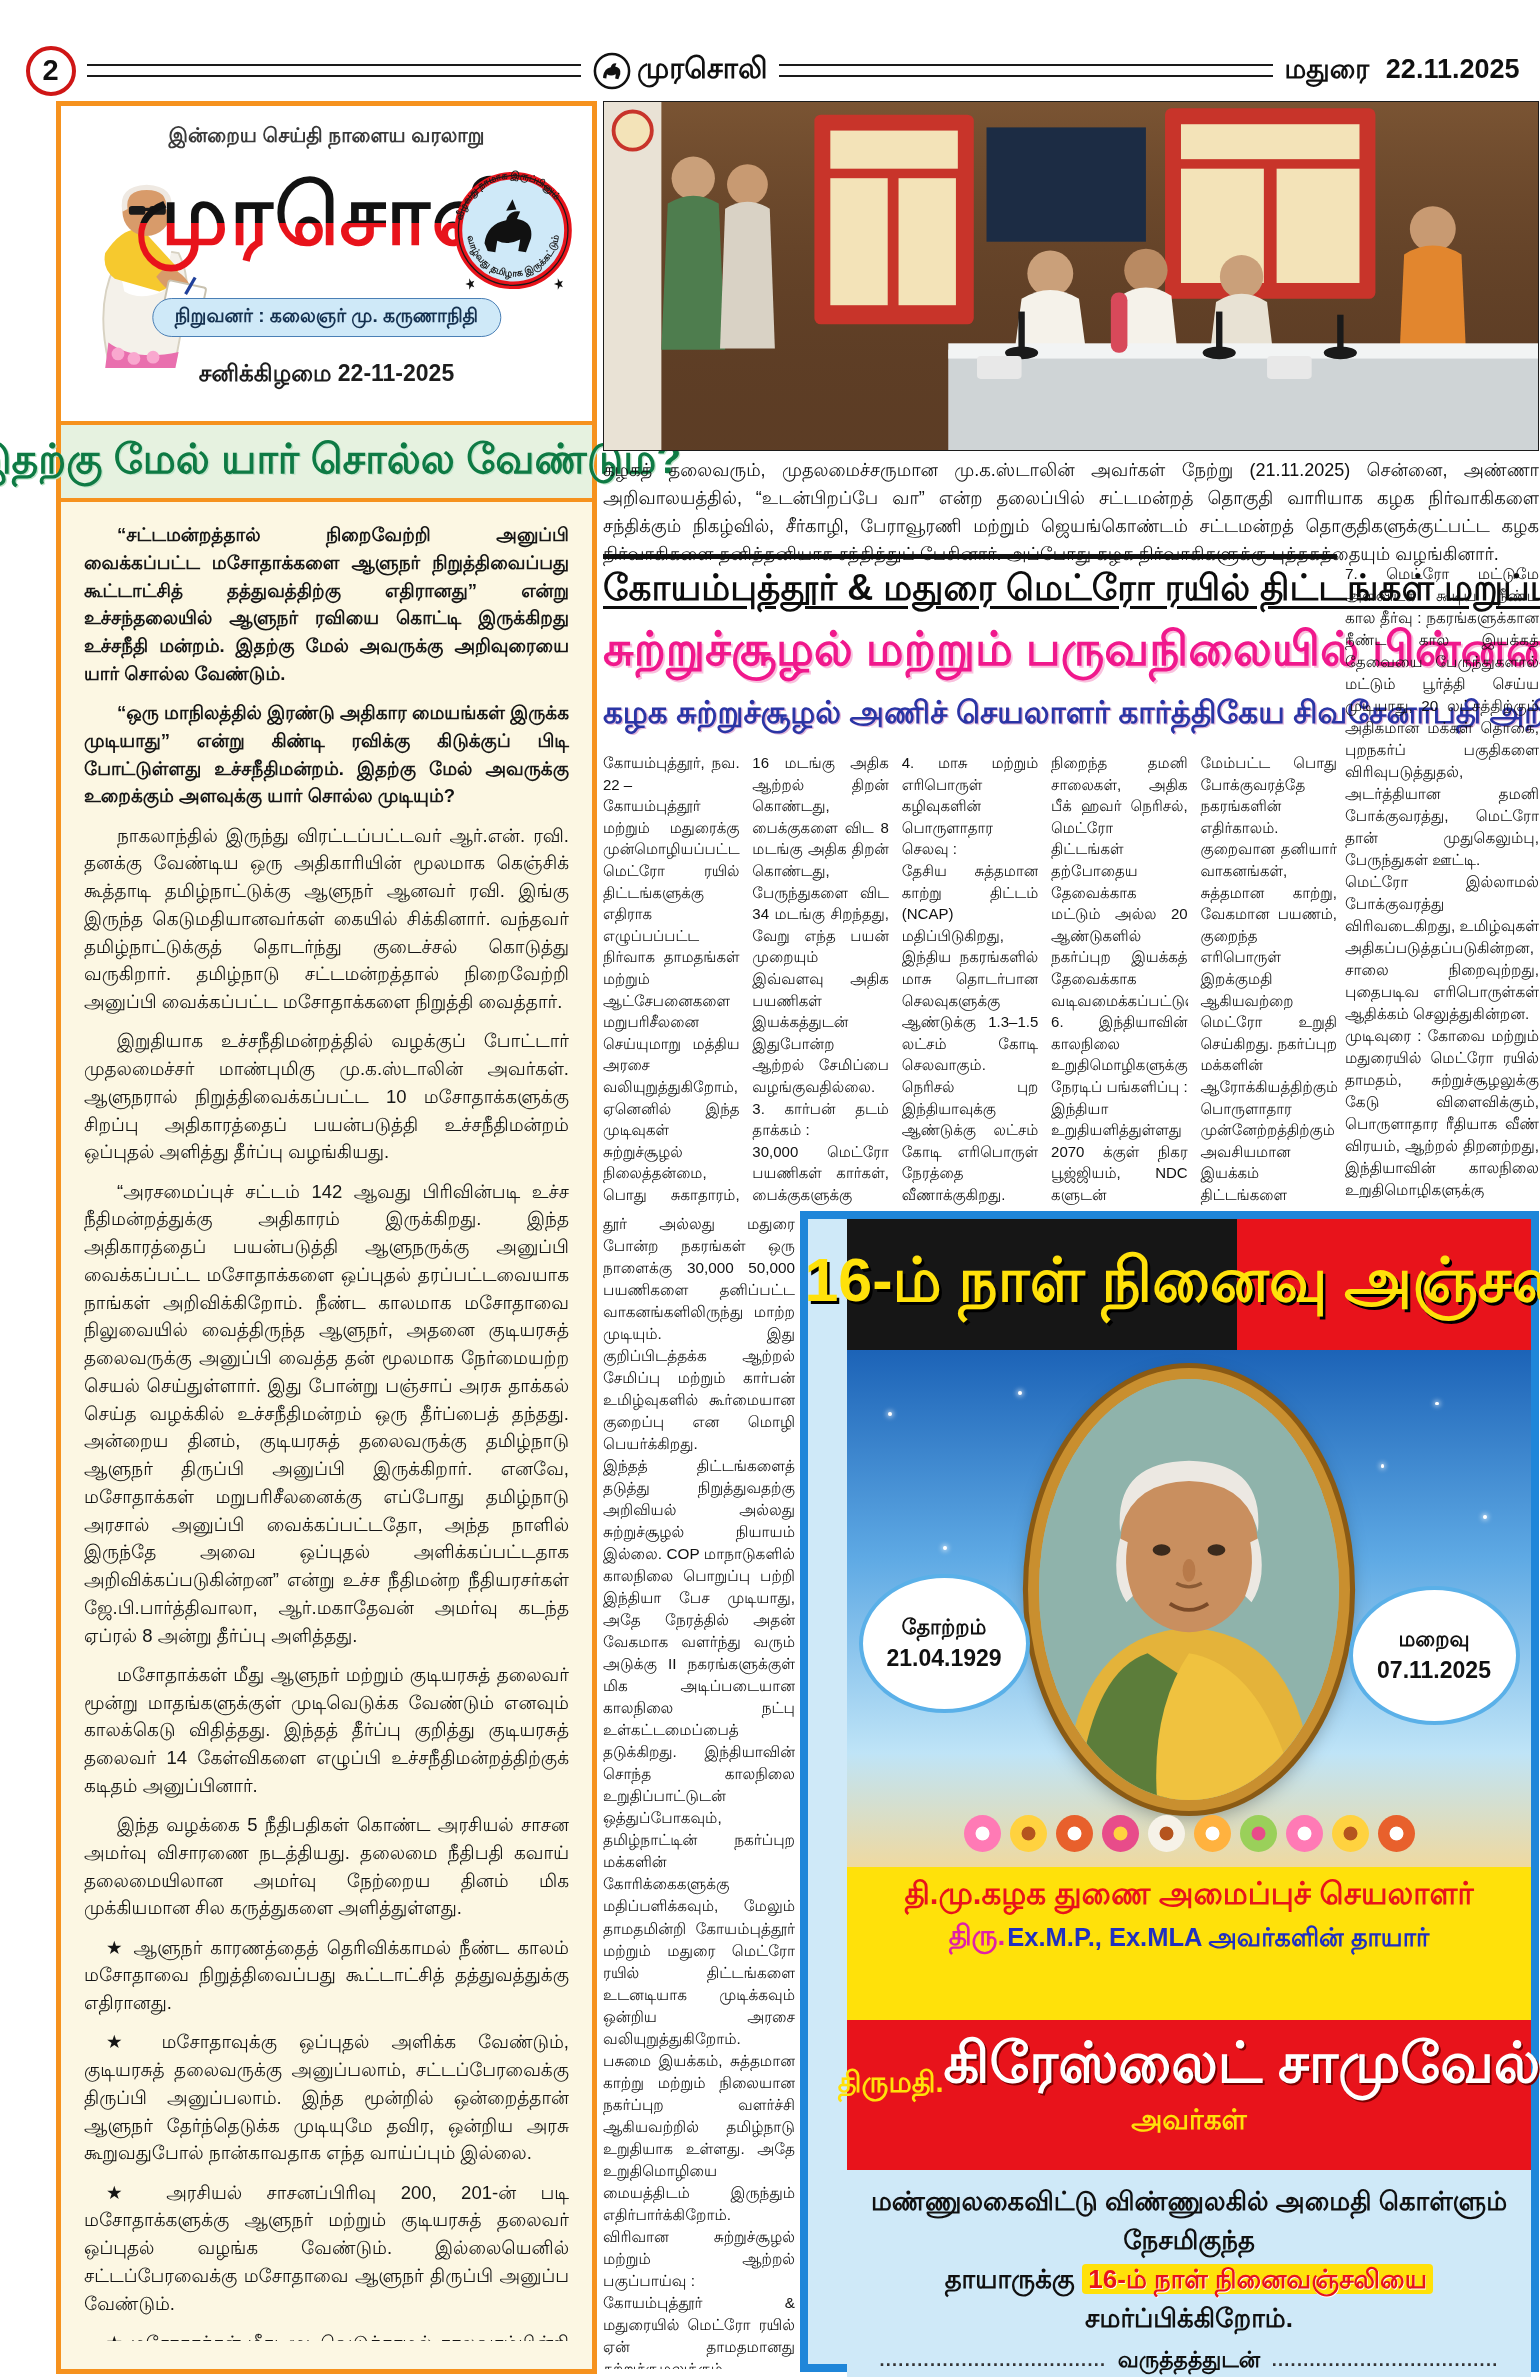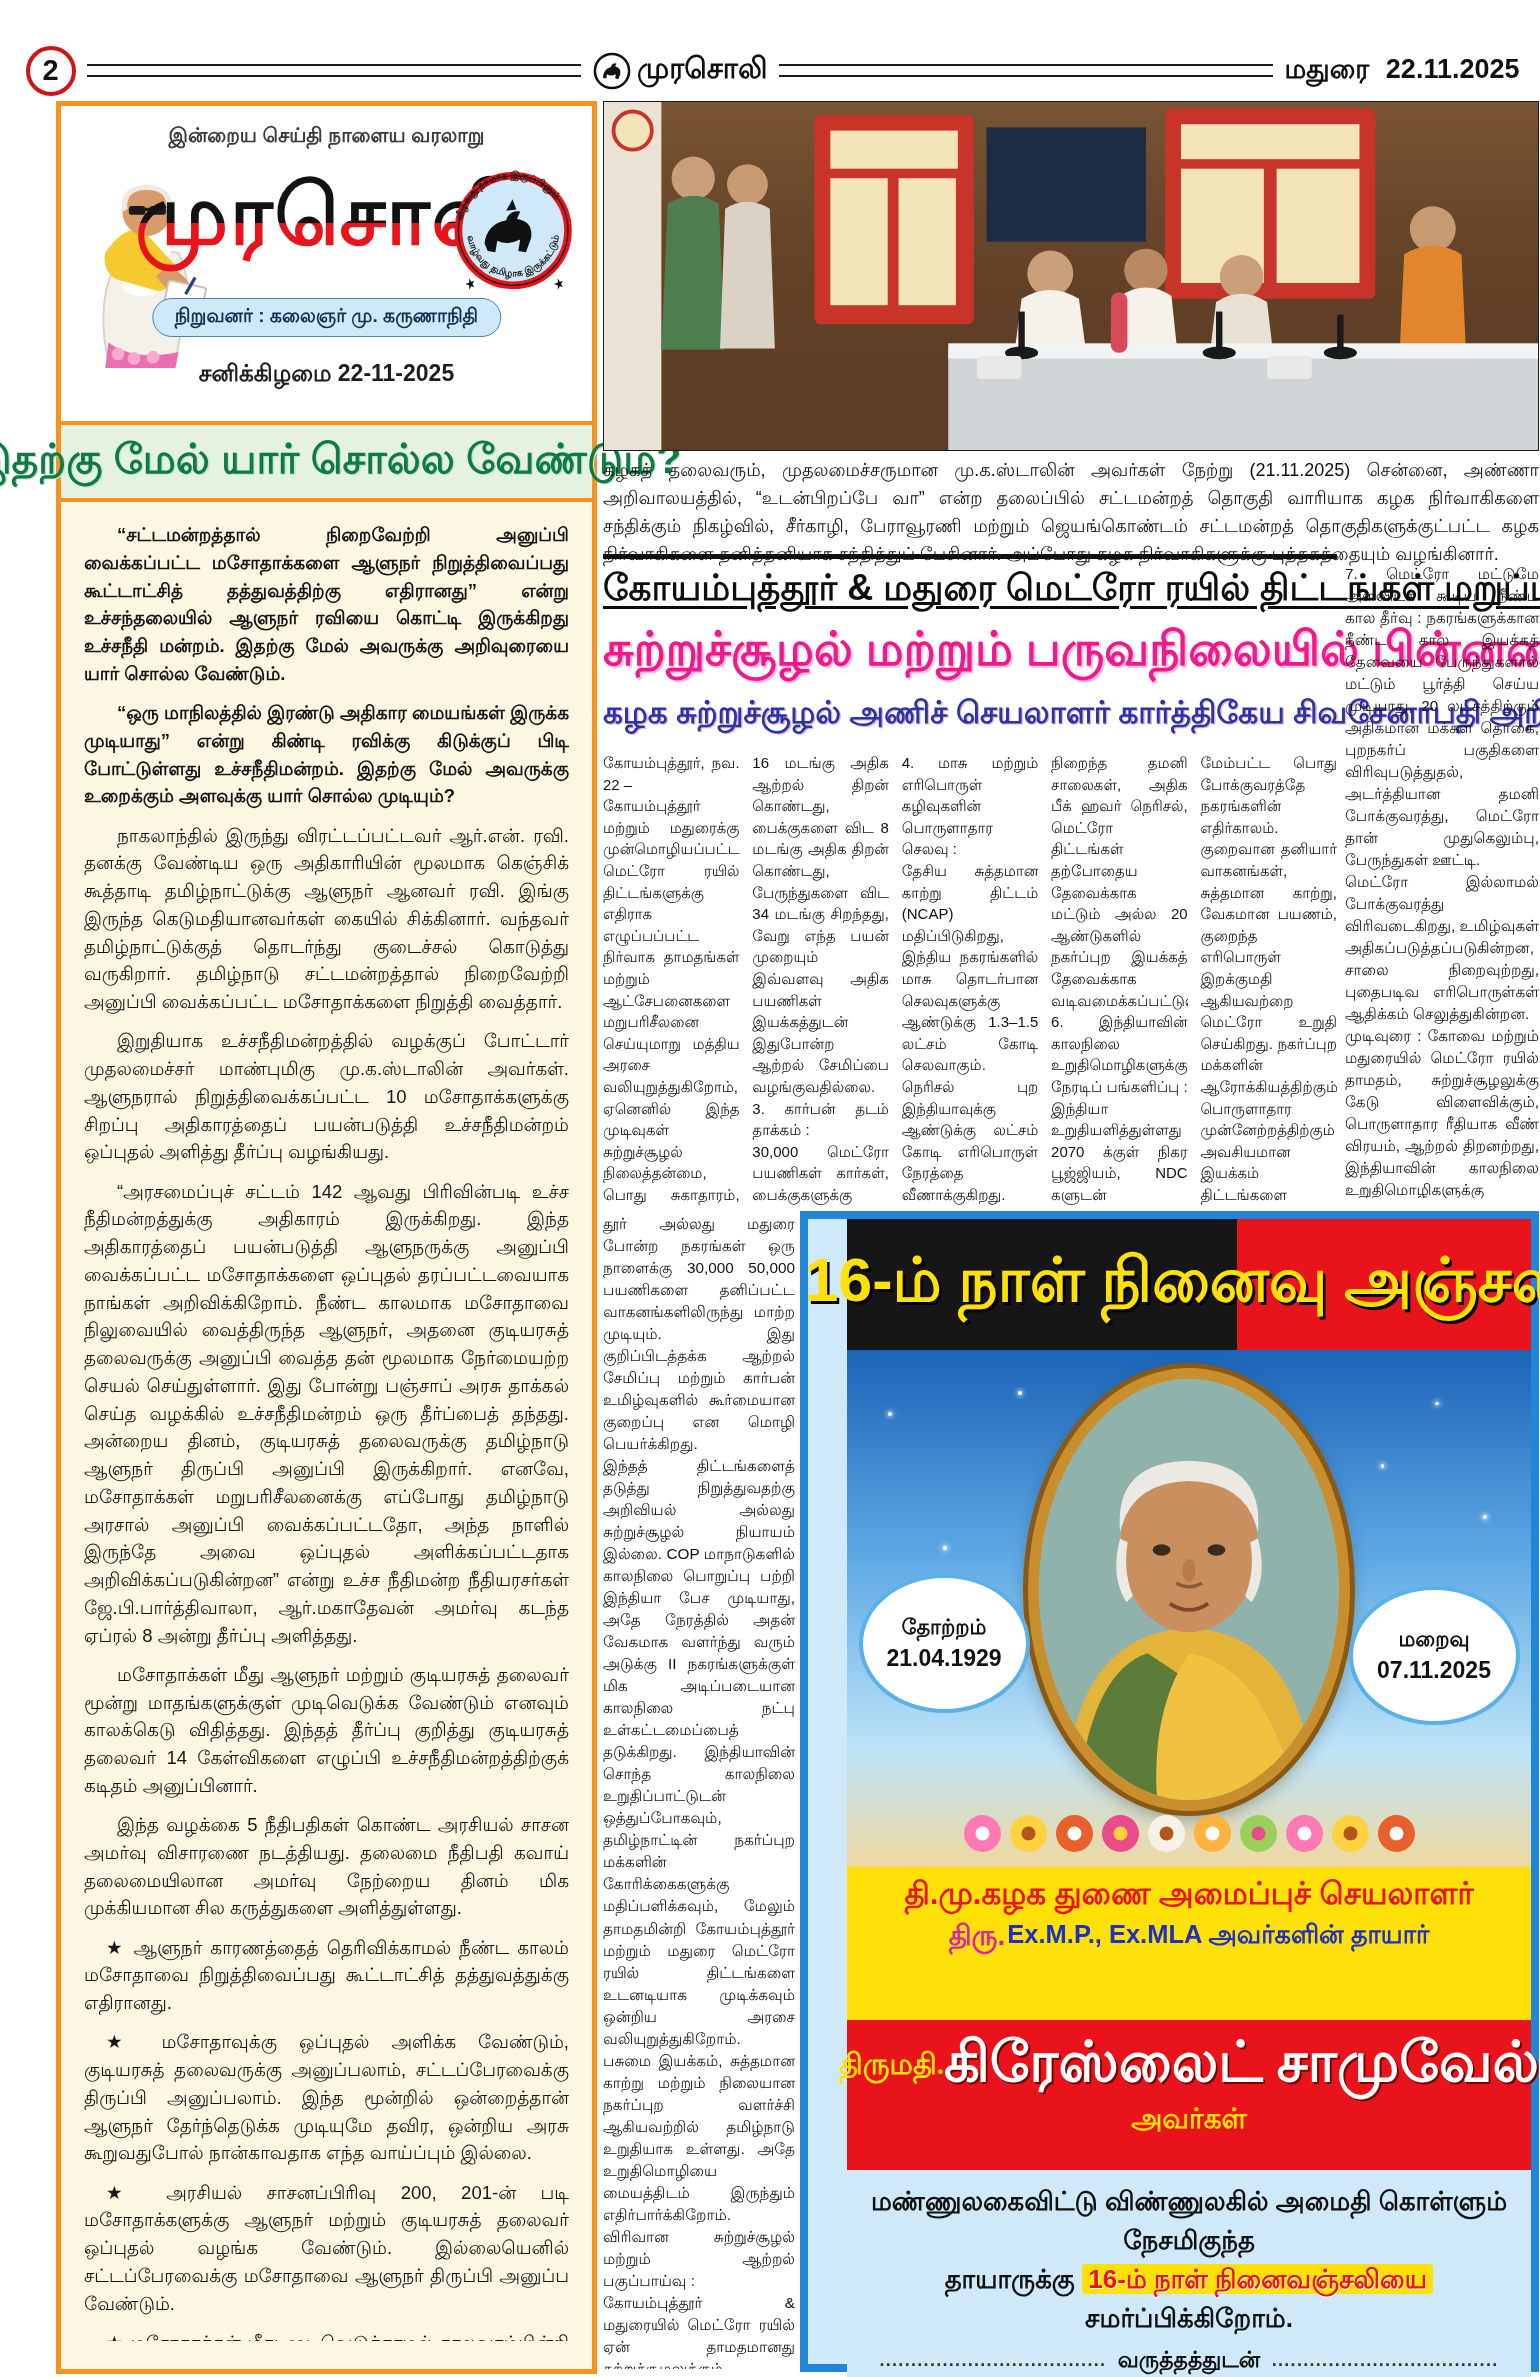--- a/index.html
+++ b/index.html
@@ -60,28 +60,28 @@
   .oval{position:absolute;width:163px;height:131px;background:#ffffff;border:4.5px solid #5ab0e8;border-radius:50%;
         display:flex;flex-direction:column;align-items:center;justify-content:center;gap:3.8px;}
   .oval .lb{font-size:21px;font-weight:bold;color:#111;}
   .oval .dt{font-size:23px;font-weight:bold;color:#111;}
   .oval.left{left:11.5px;top:224px;}
   .oval.right{right:11.5px;top:236px;}
   .flowers{position:absolute;left:0;right:0;bottom:0;height:67px;display:flex;align-items:center;justify-content:center;gap:9px;}
   .fl{width:37px;height:37px;border-radius:50%;}
   .ad-yellow{height:153px;background:#ffe10a;text-align:center;padding-top:9px;box-sizing:border-box;}
   .rel-line{font-size:31px;font-weight:bold;color:#e8131b;}
-  .name-line{display:flex;align-items:flex-start;justify-content:center;gap:2px;margin-top:3.8px;}
+  .name-line{display:flex;align-items:flex-end;justify-content:center;gap:2px;margin-top:3.8px;}
   .hon{font-size:28px;font-weight:bold;color:#e020a8;}
   .duo{font-weight:bold;background:linear-gradient(180deg,#111 0 52%,#e8131b 52% 100%);
        -webkit-background-clip:text;background-clip:text;color:transparent;}
   .son{font-size:61px;letter-spacing:1.3px;}
   .sontit{font-size:25.5px;font-weight:bold;color:#2030c0;}
   .ad-red{height:150px;background:#e8131b;text-align:center;padding-top:10.2px;box-sizing:border-box;}
-  .dec-line{display:flex;align-items:center;justify-content:center;gap:0;font-family:Liberation Serif, serif;}
+  .dec-line{display:flex;align-items:flex-end;justify-content:center;gap:0;}
   .dechon{font-size:29px;font-weight:bold;color:#ffe10a;}
   .decname{font-size:56px;font-weight:bold;color:#ffffff;text-shadow:1.9px 1.9px 0 #7a0000;white-space:nowrap;}
   .decsuf{font-size:28px;font-weight:bold;color:#ffe10a;margin-top:1.3px;}
   .ad-blue{background:#cfe9f8;text-align:center;padding-top:11.5px;box-sizing:border-box;}
   .msg{font-size:26px;font-weight:bold;color:#101010;line-height:1.5;}
   .hl{color:#e8131b;background:#ffe10a;padding:0 6.4px;border-radius:4px;text-shadow:0.6px 0.6px 0 #fff;}
   .sorrow{font-size:22px;font-weight:bold;color:#101010;margin-top:9px;display:flex;align-items:center;justify-content:center;gap:11.5px;}
   .dots{font-size:18px;color:#333;letter-spacing:1.3px;}
   .signame{font-size:59px;margin-top:5.1px;}
   .sigdeg{font-size:27px;font-weight:bold;color:#e020a8;}

